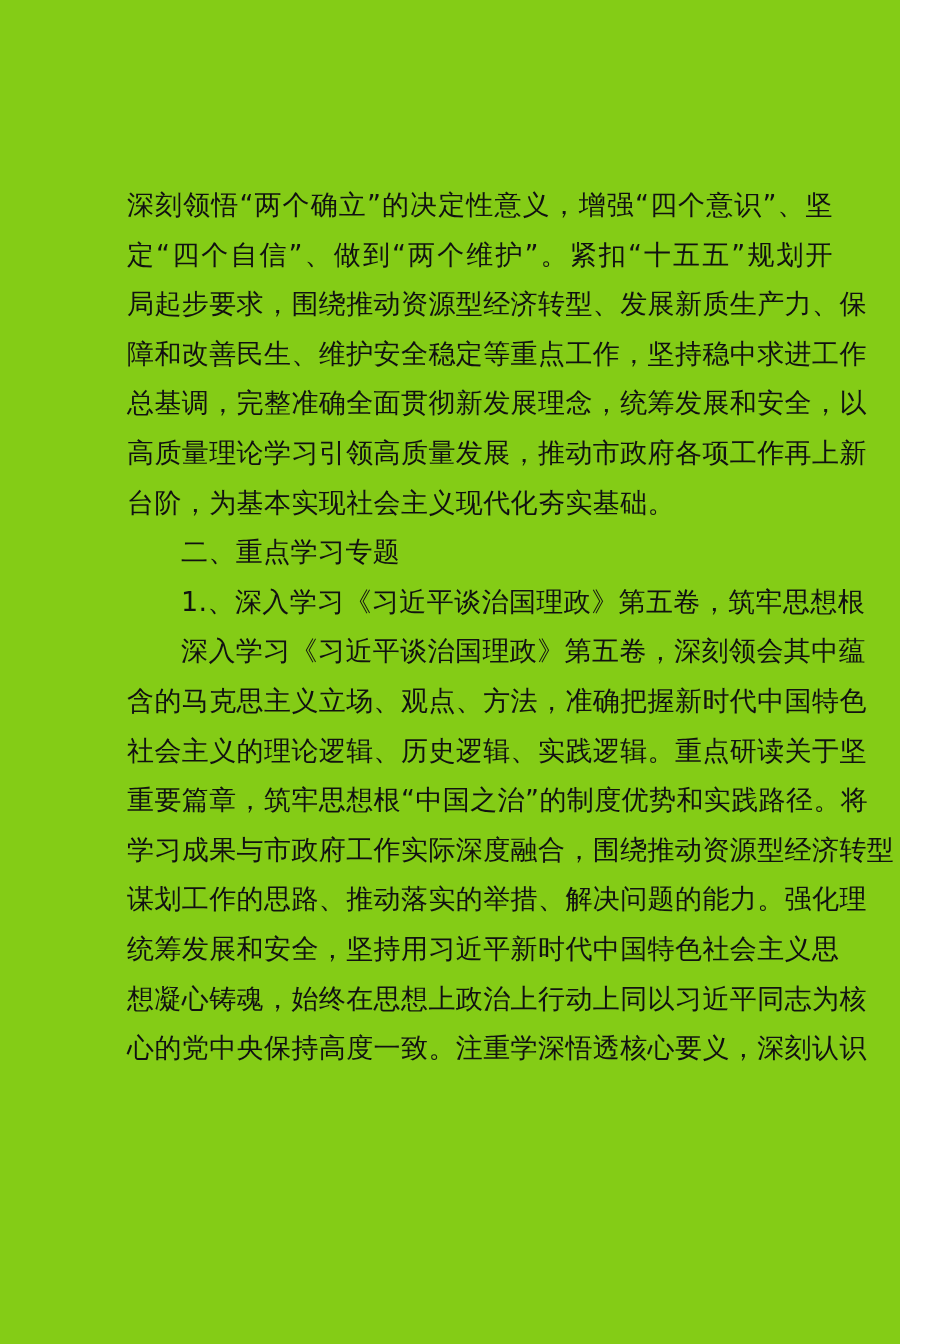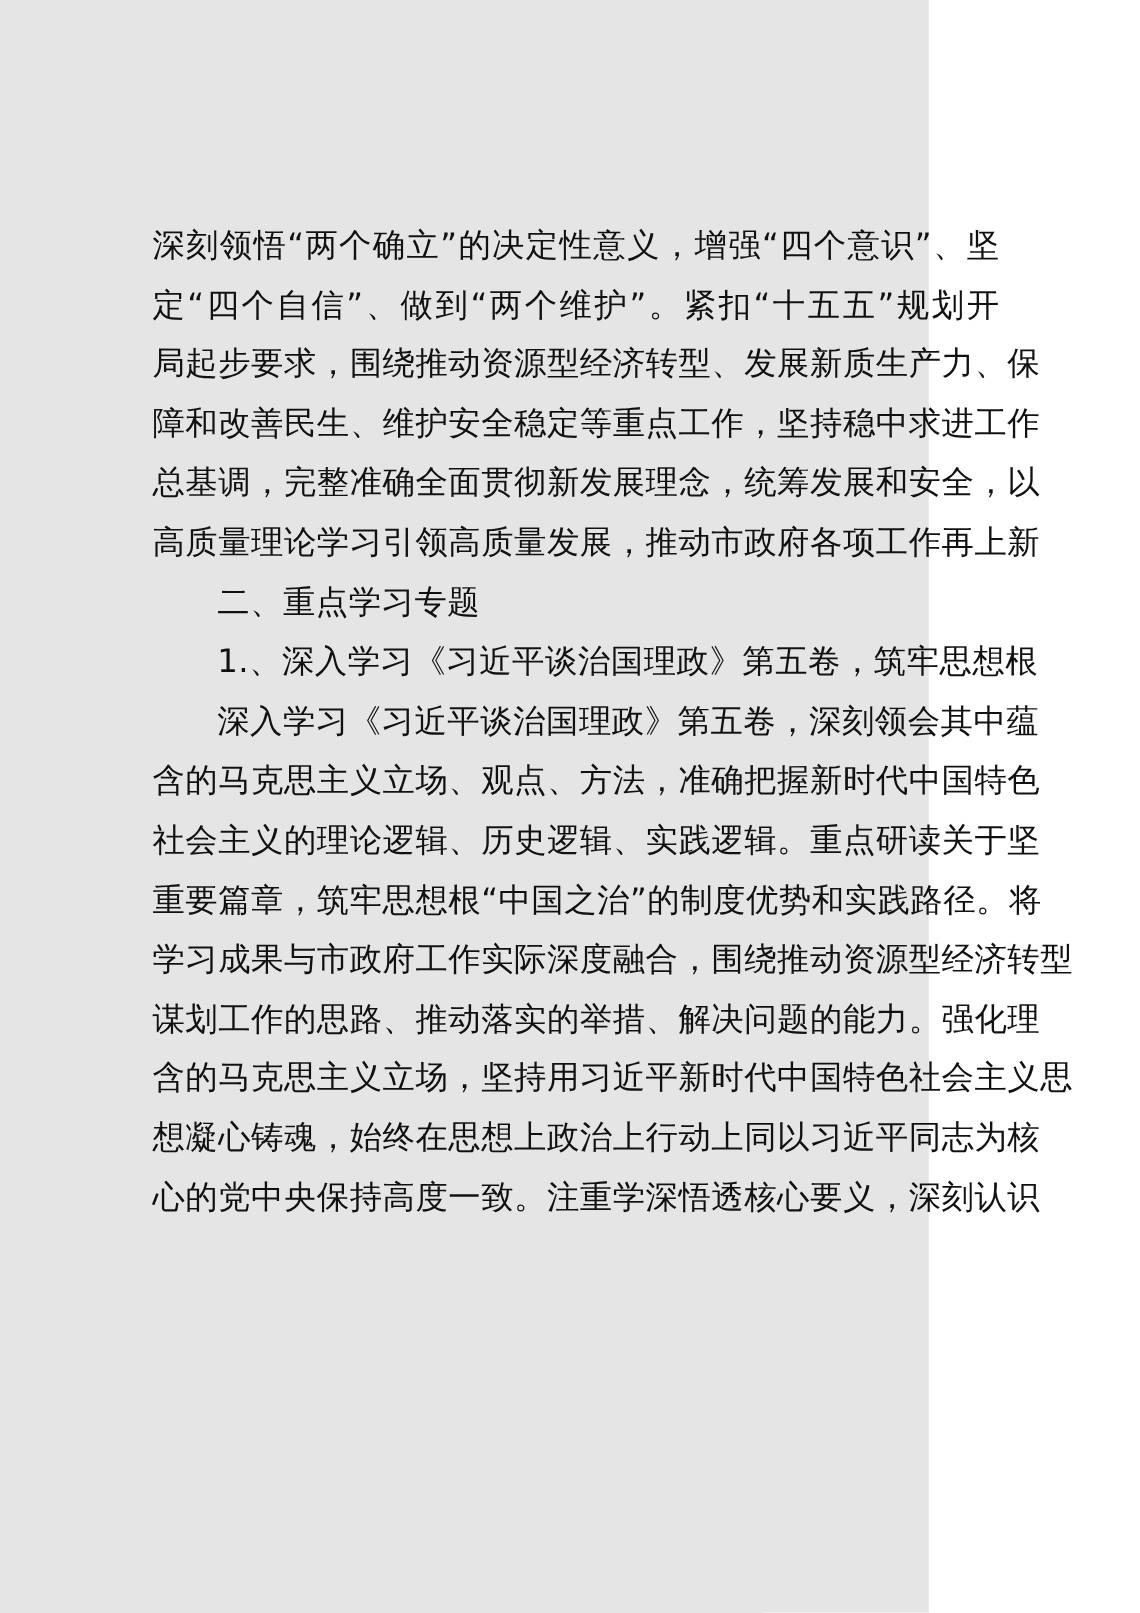--- a/index.html
+++ b/index.html
@@ -12,23 +12,23 @@
       height: 1344px;
       position: relative;
       overflow: hidden;
       font-family: "DejaVu Sans", "Liberation Sans", sans-serif;
       color: #111111;
     }
     .page {
       position: absolute;
       left: 0;
       top: 0;
-      width: 774px;
+      width: 900px;
       height: 1344px;
-      background: #e5e5e5;
+      background: #84cc16;
     }
     .content {
       position: absolute;
       left: 127px;
       top: 180px;
       width: 706px;
     }
     .line {
       height: 49.6px;
       line-height: 49.6px;
@@ -52,36 +52,37 @@
 <div class="page">
   <div class="content">
 
     <div>
       <span class="line">深刻领悟“两个确立”的决定性意义，增强“四个意识”、坚</span>
       <span class="line">定“四个自信”、做到“两个维护”。紧扣“十五五”规划开</span>
       <span class="line">局起步要求，围绕推动资源型经济转型、发展新质生产力、保</span>
       <span class="line">障和改善民生、维护安全稳定等重点工作，坚持稳中求进工作</span>
       <span class="line">总基调，完整准确全面贯彻新发展理念，统筹发展和安全，以</span>
       <span class="line">高质量理论学习引领高质量发展，推动市政府各项工作再上新</span>
+      <span class="line last">台阶，为基本实现社会主义现代化夯实基础。</span>
     </div>
 
     <div>
       <span class="line last indent">二、重点学习专题</span>
     </div>
 
     <div>
       <span class="line indent">1.、深入学习《习近平谈治国理政》第五卷，筑牢思想根</span>
     </div>
 
     <div>
       <span class="line indent">深入学习《习近平谈治国理政》第五卷，深刻领会其中蕴</span>
       <span class="line">含的马克思主义立场、观点、方法，准确把握新时代中国特色</span>
       <span class="line">社会主义的理论逻辑、历史逻辑、实践逻辑。重点研读关于坚</span>
       <span class="line">重要篇章，筑牢思想根“中国之治”的制度优势和实践路径。将</span>
       <span class="line">学习成果与市政府工作实际深度融合，围绕推动资源型经济转型</span>
       <span class="line">谋划工作的思路、推动落实的举措、解决问题的能力。强化理</span>
-      <span class="line">含的马克思主义立场，坚持用习近平新时代中国特色社会主义思</span>
+      <span class="line">统筹发展和安全，坚持用习近平新时代中国特色社会主义思</span>
       <span class="line">想凝心铸魂，始终在思想上政治上行动上同以习近平同志为核</span>
       <span class="line">心的党中央保持高度一致。注重学深悟透核心要义，深刻认识</span>
     </div>
 
   </div>
 </div>
 
 </body></html>

